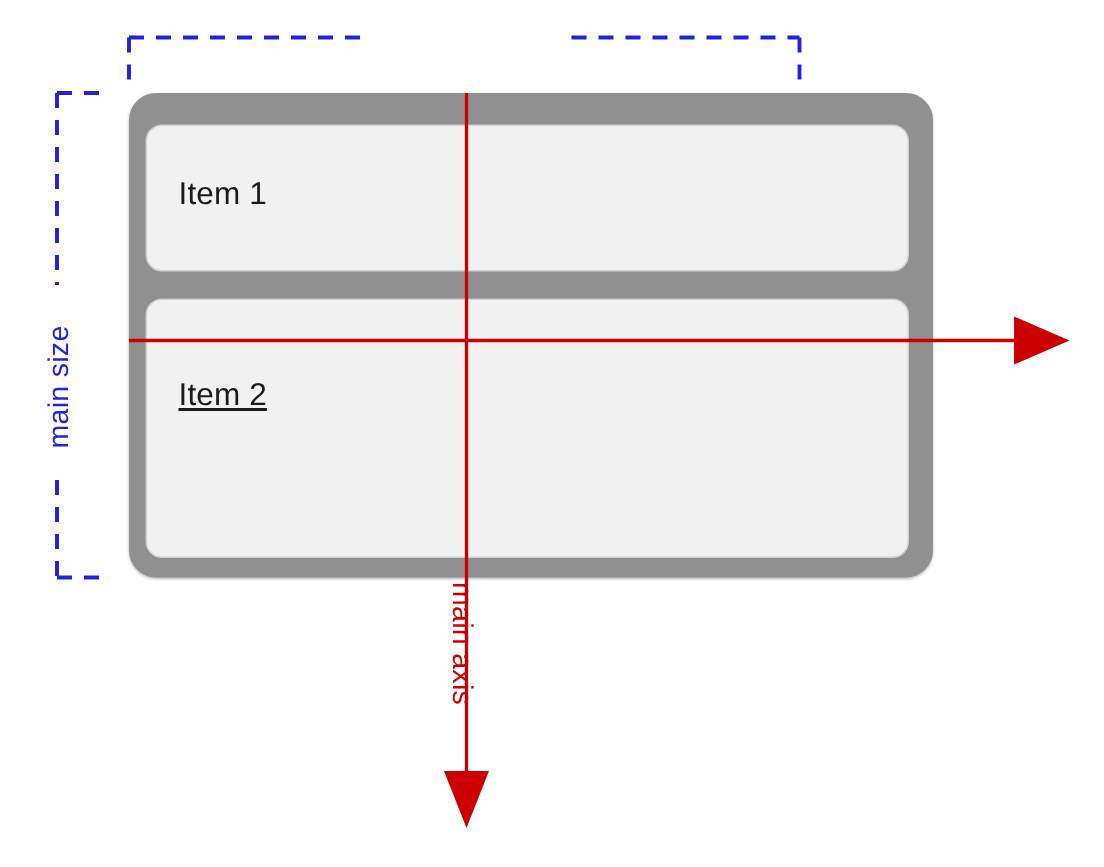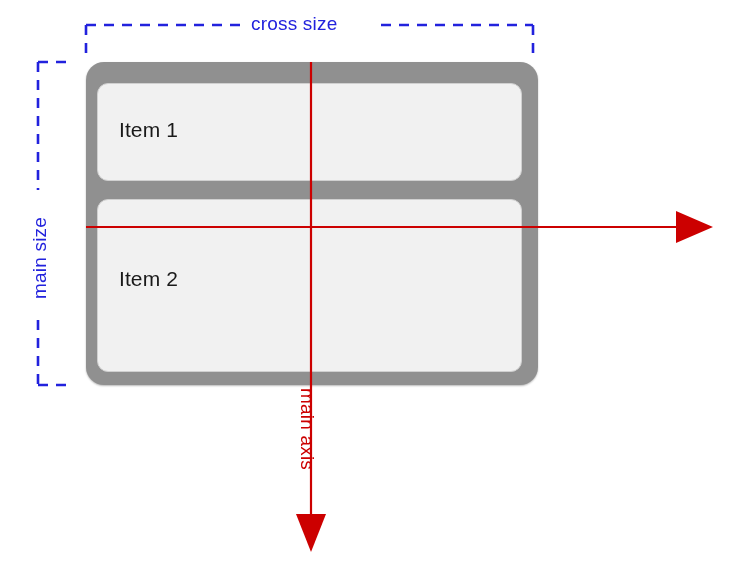--- a/index.html
+++ b/index.html
@@ -21,21 +21,21 @@
     position: absolute;
     left: 0;
     top: 0;
     width: 736px;
     height: 578px;
   }
   .flex-container {
     position: absolute;
     left: 86px;
     top: 62px;
-    width: 452px;
+    width: 536px;
     height: 323px;
     box-sizing: border-box;
     background: #909090;
     border-radius: 18px;
     padding: 21px 16px 13px 11px;
     box-shadow: 0 1px 2px rgba(0,0,0,0.28);
   }
   .flex-item {
     box-sizing: border-box;
     background: #f1f1f1;
@@ -52,21 +52,21 @@
     letter-spacing: 0.1px;
   }
   #item-1 {
     height: 98px;
     margin-bottom: 18px;
   }
   #item-1 .item-label { top: 34px; }
   #item-2 {
     height: 173px;
   }
-  #item-2 .item-label { top: 67px; }
+  #item-2 .item-label { top: 52px; text-decoration: underline; }
 
   .axis-label {
     position: absolute;
     color: #cc0000;
     font-size: 19px;
     white-space: nowrap;
     letter-spacing: 0.2px;
   }
   #cross-axis-label {
     left: 551px;
@@ -134,20 +134,19 @@
       <line x1="86" y1="227" x2="676" y2="227" stroke="#cc0000" stroke-width="2.2"></line>
       <polygon points="676,211 676,243 713,227" fill="#cc0000"></polygon>
     </g>
 
     <g>
       <line x1="311" y1="62" x2="311" y2="516" stroke="#cc0000" stroke-width="2.2"></line>
       <polygon points="296,514 326,514 311,552" fill="#cc0000"></polygon>
     </g>
   </svg>
 
-  <span class="size-label" id="cross-size-label">cross size</span>
 
   <span class="size-label" id="main-size-label">main size</span>
 
 
   <span class="axis-label" id="main-axis-label">main axis</span>
 
 </div>
 
 </body></html>

